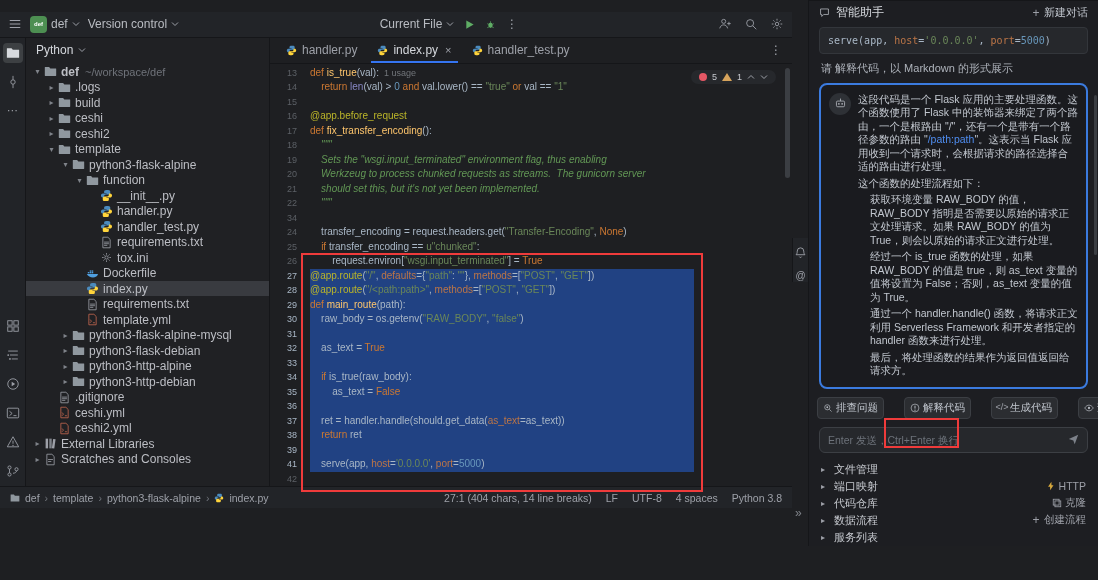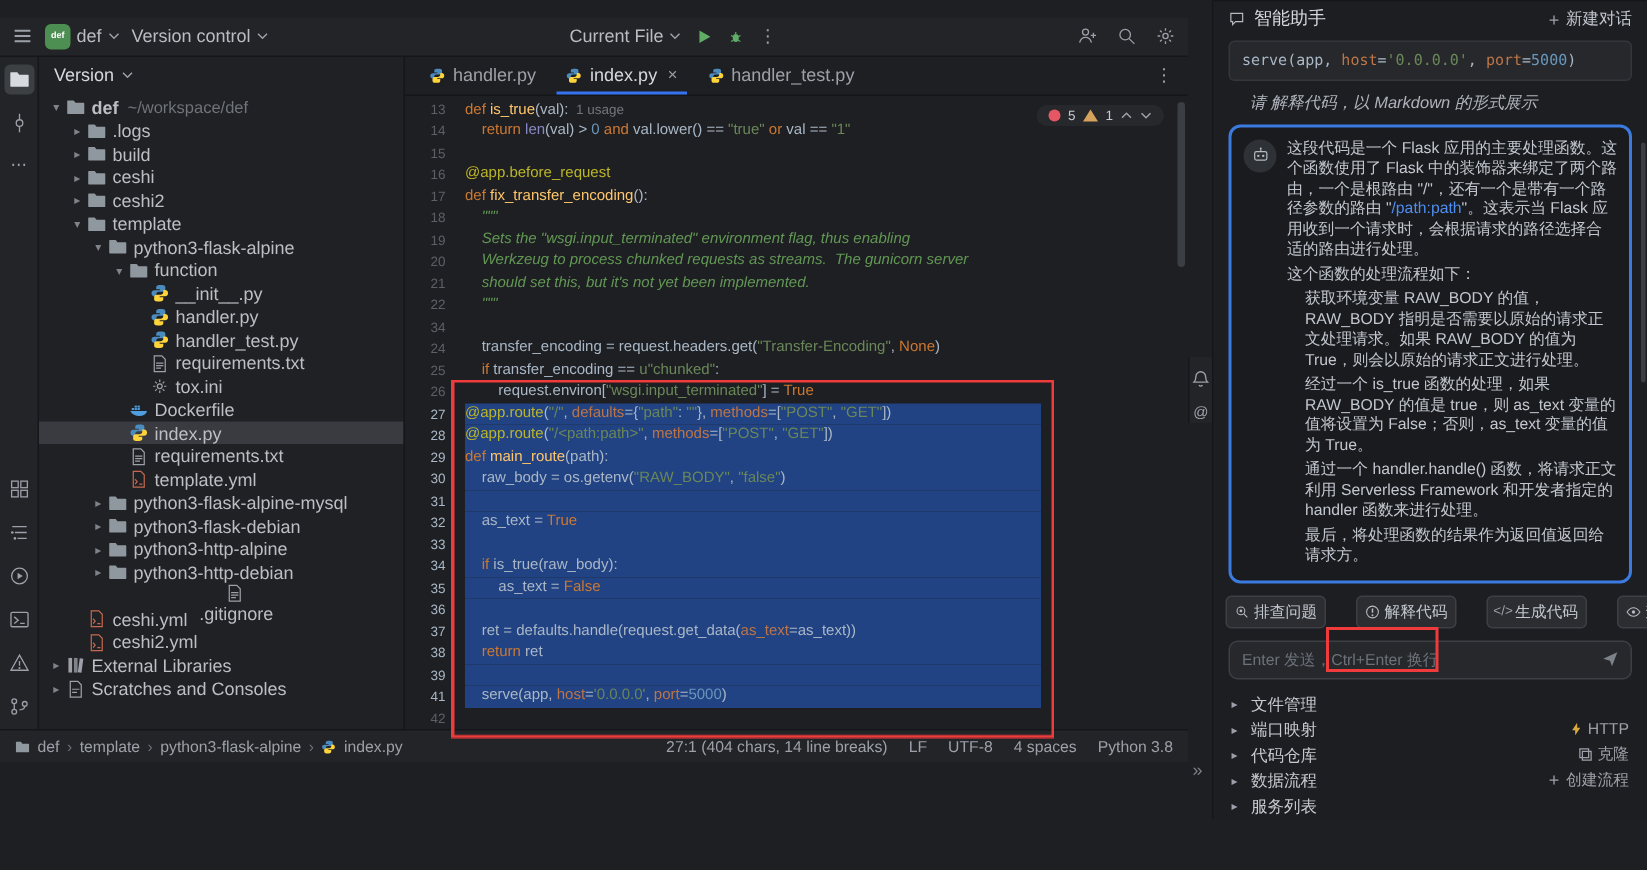--- a/index.html
+++ b/index.html
@@ -60,21 +60,21 @@
   .stripe .guil{position:absolute;top:268px;left:2px;color:#7f838a;font-size:12px;}
   
   .assistant{width:290px;background:#1d1e22;border-left:1px solid #151619;display:flex;flex-direction:column;position:relative;}
   .share-header{height:26px;display:flex;align-items:center;gap:6px;padding:0 8px;background:#222428;border-bottom:1px solid #151619;font-size:10.5px;}
   .share-text{color:#c2c7cf;white-space:nowrap;}
   .share-btn{margin-left:auto;display:flex;align-items:center;gap:3px;color:#c2c7cf;}
   .avatar{width:16px;height:16px;border-radius:50%;background:#3574f0;display:flex;align-items:center;justify-content:center;flex:none;}
   .ai-header{height:24px;display:flex;align-items:center;gap:6px;padding:0 10px;font-size:12px;color:#d5d8dd;}
   .new-chat{margin-left:auto;display:flex;align-items:center;gap:3px;font-size:11px;color:#c2c7cf;}
   .quote-box{margin:2px 10px 0;background:#26282c;border:1px solid #33363b;border-radius:4px;padding:7px 8px;font-family:"DejaVu Sans Mono",monospace;font-size:10px;white-space:pre;overflow:hidden;}
-  .user-prompt{margin:7px 24px;font-size:11px;color:#aeb3bb;font-style:italic;}
+  .user-prompt{margin:7px 12px;font-size:11px;color:#aeb3bb;}
   .resp-card{margin:0 10px;height:306px;border:2px solid #3b7bdf;border-radius:8px;background:#1a1b1f;padding:8px;display:flex;gap:7px;overflow:hidden;}
   .resp-avatar{width:22px;height:22px;border-radius:50%;background:#2e3136;flex:none;display:flex;align-items:center;justify-content:center;}
   .resp-avatar .icon-slot{width:13px;height:13px;}
   .resp-body{flex:1;font-size:10.5px;line-height:13.5px;color:#c2c7cf;overflow:hidden;}
   .resp-p{margin-bottom:3px;}
   .resp-p.indent{padding-left:12px;}
   .resp-link{color:#4f8df0;}
   .actions{display:flex;gap:20px;margin:8px 8px 0;}
   .action-btn{display:flex;align-items:center;gap:3px;background:#2b2d31;border:1px solid #3c3f44;border-radius:4px;padding:3px 5px;font-size:10.5px;color:#c2c7cf;white-space:nowrap;cursor:pointer;}
   .chat-input{margin:8px 10px 0;height:26px;background:#26282c;border:1px solid #3c3f44;border-radius:6px;display:flex;align-items:center;padding:0 8px;gap:6px;}
@@ -245,21 +245,21 @@
                 <circle cx="4" cy="12" r="1.8" fill="none" stroke="#9da0a8"></circle>
                 <circle cx="12" cy="6" r="1.8" fill="none" stroke="#9da0a8"></circle>
                 <path fill="none" stroke="#9da0a8" d="M4 5.8v4.4M12 7.8c0 2-2 2.6-4 2.8"></path>
               </svg>
             </span>
           </span>
       </div>
 
       <div class="project">
         <div class="proj-header">
-          <span>Version</span>
+          <span>Python</span>
           <span class="icon-slot sz8 icon-hook">
               <svg viewBox="0 0 8 5">
                 <polyline points="1,1 4,4 7,1" fill="none" stroke="#9da0a8"></polyline>
               </svg>
             </span>
         </div>
         <div class="tree">
             <div class="tree-row" style="padding-left: 6px;">
               <span class="chevc">▾</span>
               <span class="icon-slot" style="margin: 0px 4px 0px 1px;">
@@ -458,21 +458,21 @@
             </div>
             <div class="tree-row" style="padding-left: 34px;">
               <span class="chevc">▸</span>
               <span class="icon-slot" style="margin: 0px 4px 0px 1px;">
                 <svg viewBox="0 0 16 16">
                   <path fill="#90989f" d="M1.5 2.5h4.8l1.5 1.9h6.7c.3 0 .5.2.5.5v8.1c0 .3-.2.5-.5.5H1.5c-.3 0-.5-.2-.5-.5V3c0-.3.2-.5.5-.5z"></path>
                 </svg>
               </span>
               <span>python3-http-debian</span>
             </div>
-            <div class="tree-row" style="padding-left: 20px; flex-direction: column;">
+            <div class="tree-row" style="padding-left: 20px;">
               <span class="chevc"></span>
               <span class="icon-slot" style="margin: 0px 4px 0px 1px;">
                 <svg viewBox="0 0 16 16">
                   <path fill="none" stroke="#9da0a8" d="M3.5 1.5h6.2l2.8 2.8v10.2H3.5z"></path>
                   <path stroke="#9da0a8" d="M5 7.5h6M5 9.5h6M5 11.5h4"></path>
                 </svg>
               </span>
               <span>.gitignore</span>
             </div>
             <div class="tree-row" style="padding-left: 20px;">
@@ -587,21 +587,21 @@
             <div class="code-line sel"><span class="gutter">27</span><span class="line-text"><span class="tk-deco">@app.route</span><span class="tk-pl">(</span><span class="tk-str">"/"</span><span class="tk-pl">, </span><span class="tk-ka">defaults</span><span class="tk-pl">={</span><span class="tk-str">"path"</span><span class="tk-pl">: </span><span class="tk-str">""</span><span class="tk-pl">}, </span><span class="tk-ka">methods</span><span class="tk-pl">=[</span><span class="tk-str">"POST"</span><span class="tk-pl">, </span><span class="tk-str">"GET"</span><span class="tk-pl">])</span></span></div>
             <div class="code-line sel"><span class="gutter">28</span><span class="line-text"><span class="tk-deco">@app.route</span><span class="tk-pl">(</span><span class="tk-str">"/&lt;path:path&gt;"</span><span class="tk-pl">, </span><span class="tk-ka">methods</span><span class="tk-pl">=[</span><span class="tk-str">"POST"</span><span class="tk-pl">, </span><span class="tk-str">"GET"</span><span class="tk-pl">])</span></span></div>
             <div class="code-line sel"><span class="gutter">29</span><span class="line-text"><span class="tk-kw">def</span><span class="tk-pl"> </span><span class="tk-fn">main_route</span><span class="tk-pl">(path):</span></span></div>
             <div class="code-line sel"><span class="gutter">30</span><span class="line-text"><span class="tk-pl">    raw_body = os.getenv(</span><span class="tk-str">"RAW_BODY"</span><span class="tk-pl">, </span><span class="tk-str">"false"</span><span class="tk-pl">)</span></span></div>
             <div class="code-line sel"><span class="gutter">31</span><span class="line-text"></span></div>
             <div class="code-line sel"><span class="gutter">32</span><span class="line-text"><span class="tk-pl">    as_text = </span><span class="tk-kw">True</span></span></div>
             <div class="code-line sel"><span class="gutter">33</span><span class="line-text"></span></div>
             <div class="code-line sel"><span class="gutter">34</span><span class="line-text"><span class="tk-pl">    </span><span class="tk-kw">if</span><span class="tk-pl"> is_true(raw_body):</span></span></div>
             <div class="code-line sel"><span class="gutter">35</span><span class="line-text"><span class="tk-pl">        as_text = </span><span class="tk-kw">False</span></span></div>
             <div class="code-line sel"><span class="gutter">36</span><span class="line-text"></span></div>
-            <div class="code-line sel"><span class="gutter">37</span><span class="line-text"><span class="tk-pl">    ret = defaults.handle(request.get_data(</span><span class="tk-ka">as_text</span><span class="tk-pl">=as_text))</span></span></div>
+            <div class="code-line sel"><span class="gutter">37</span><span class="line-text"><span class="tk-pl">    ret = handler.handle(should.get_data(</span><span class="tk-ka">as_text</span><span class="tk-pl">=as_text))</span></span></div>
             <div class="code-line sel"><span class="gutter">38</span><span class="line-text"><span class="tk-pl">    </span><span class="tk-kw">return</span><span class="tk-pl"> ret</span></span></div>
             <div class="code-line sel"><span class="gutter">39</span><span class="line-text"></span></div>
             <div class="code-line sel"><span class="gutter">41</span><span class="line-text"><span class="tk-pl">    serve(app, </span><span class="tk-ka">host</span><span class="tk-pl">=</span><span class="tk-str">'0.0.0.0'</span><span class="tk-pl">, </span><span class="tk-ka">port</span><span class="tk-pl">=</span><span class="tk-num">5000</span><span class="tk-pl">)</span></span></div>
             <div class="code-line"><span class="gutter">42</span><span class="line-text"></span></div>
           </div>
         <div class="ed-scroll"></div>
       </div>
     </div>
 
     <div class="statusbar">

